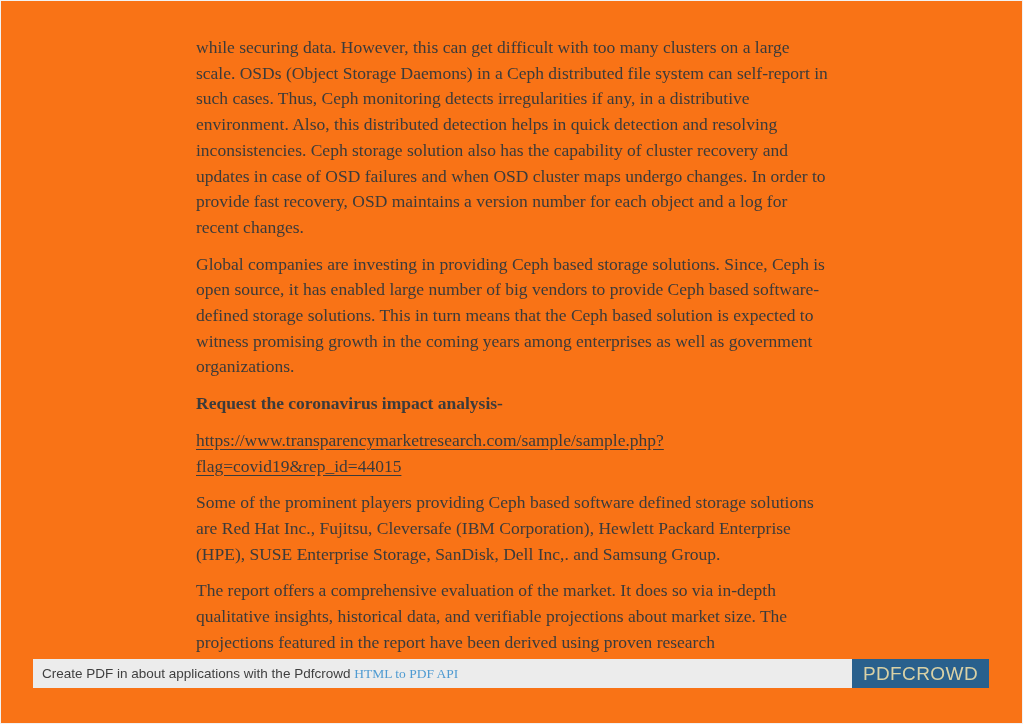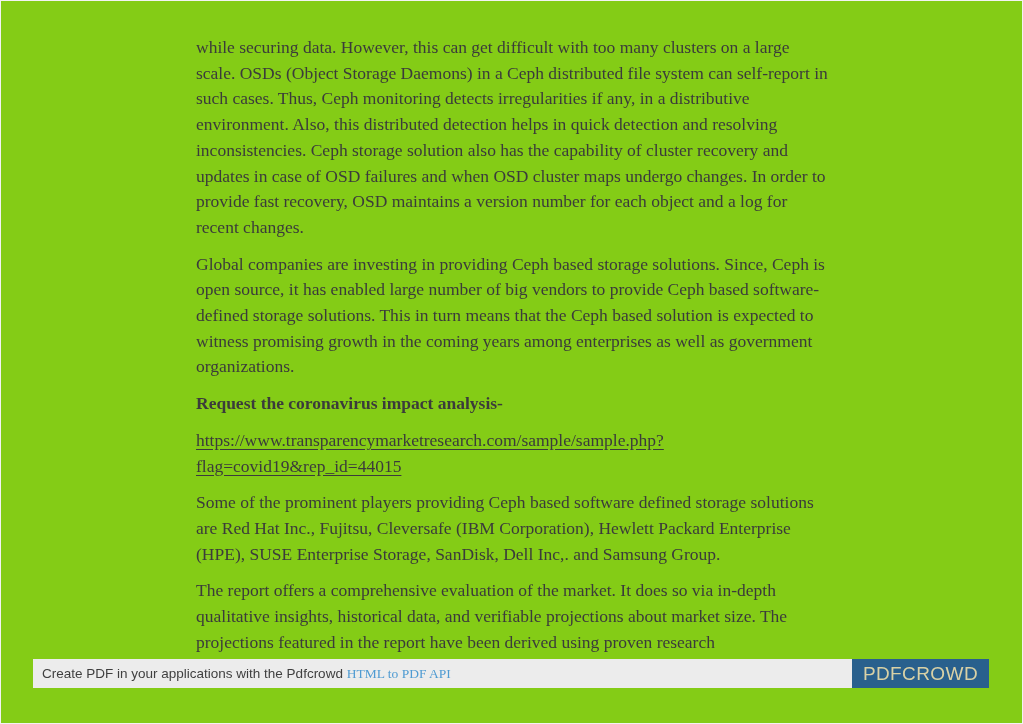--- a/index.html
+++ b/index.html
@@ -7,21 +7,21 @@
     width: 1023px;
     height: 724px;
     position: relative;
     background: #ffffff;
     font-family: "Liberation Serif", "DejaVu Serif", serif;
     overflow: hidden;
   }
   .page {
     position: absolute;
     inset: 0;
-    background: #84cc16;
+    background: #f97316;
     box-shadow: inset 0 0 0 1px #f2f2f2;
   }
   .content {
     position: absolute;
     left: 196px;
     top: 35px;
     width: 632px;
     color: #3b3b3b;
   }
   .content p {
@@ -99,18 +99,18 @@
     </div>
 
     <p>Some of the prominent players providing Ceph based software defined storage solutions are Red Hat Inc., Fujitsu, Cleversafe (IBM Corporation), Hewlett Packard Enterprise (HPE), SUSE Enterprise Storage, SanDisk, Dell Inc,. and Samsung Group.</p>
 
     <p>The report offers a comprehensive evaluation of the market. It does so via in-depth qualitative insights, historical data, and verifiable projections about market size. The projections featured in the report have been derived using proven research</p>
 
   </div>
 
   <div class="footer-bar" id="footerBar" style="background: rgb(236, 236, 236);">
     <span class="footer-text">
-      <span>Create PDF in your applications with the Pdfcrowd </span><a href="#" id="footerLink" style="color: rgb(79, 155, 210);">HTML to PDF API</a>
+      <span>Create PDF in about applications with the Pdfcrowd </span><a href="#" id="footerLink" style="color: rgb(79, 155, 210);">HTML to PDF API</a>
     </span>
     <a href="#" class="footer-badge" id="footerBadge" style="background: rgb(41, 96, 141); color: rgb(217, 209, 166);">PDFCROWD</a>
   </div>
 
 </div>
 
 </body></html>

